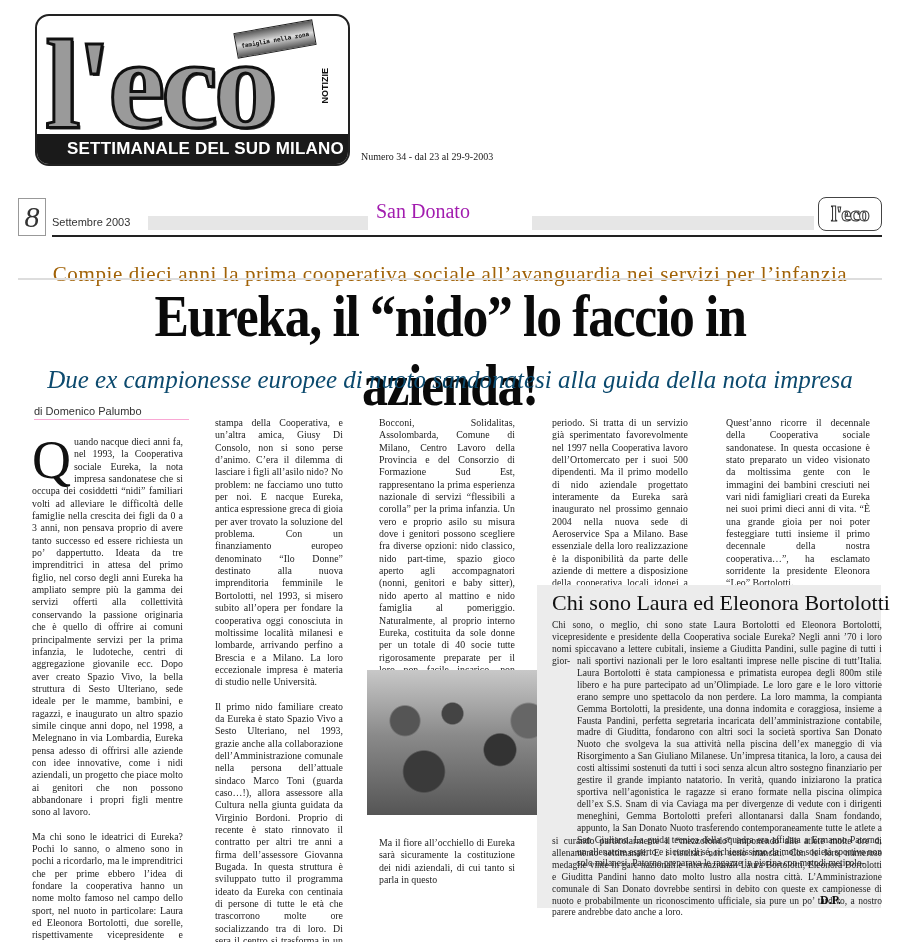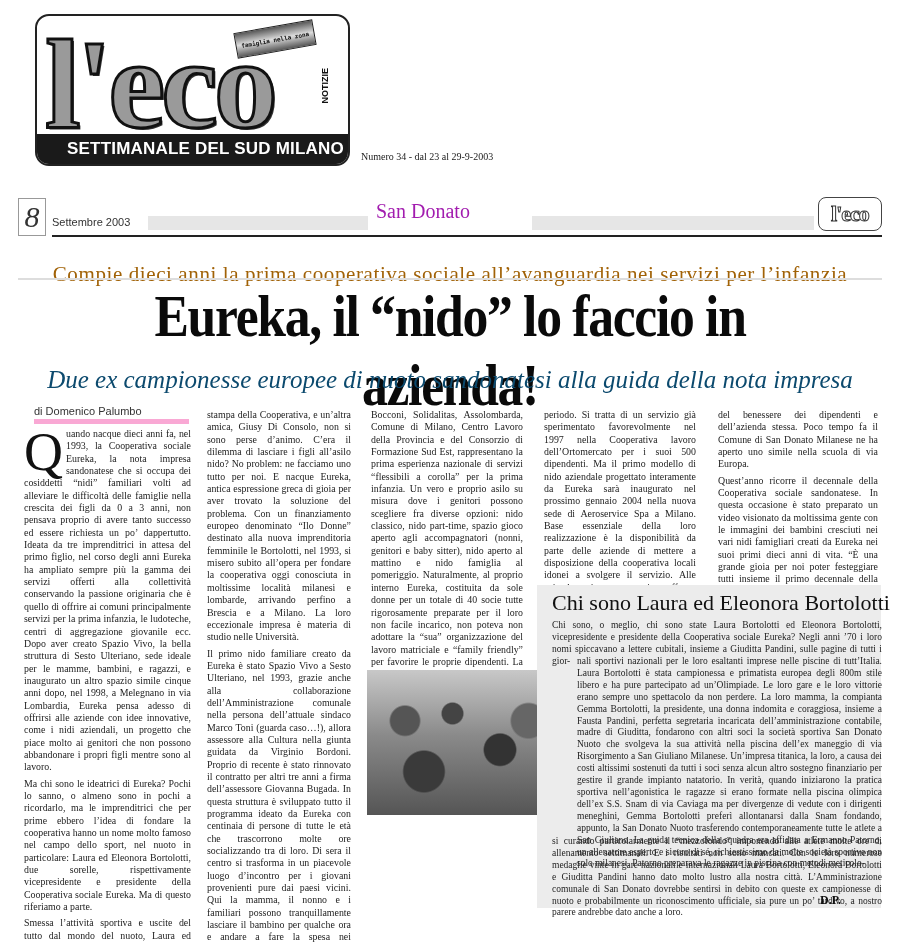--- a/index.html
+++ b/index.html
@@ -73,24 +73,24 @@
   .subhead {
     position: absolute; left: 18px; top: 366px; width: 864px; text-align: center;
     font-size: 25px; font-style: italic; color: #0c4a6e;
   }
 
   
   .col {
     position: absolute; font-size: 9.9px; line-height: 12.35px; text-align: justify; color: #222;
     hyphens: auto;
   }
-  .col p { margin: 4px; }
+  .col p { margin: 12px; }
   .byline {
     position: absolute; left: 34px; top: 405px; width: 155px; font-family: "Liberation Sans", sans-serif;
-    font-size: 11px; color: #333; border-bottom: 5px solid #f9a8d4; padding-bottom: 2px;
+    font-size: 11px; color: #333; border-bottom: 1px solid #f9a8d4; padding-bottom: 2px;
   }
   .dropcap {
     float: left; font-size: 54px; line-height: 44px; margin: 2px 3px 0 0; font-weight: normal; color: #111;
   }
 
   
   .photo {
     position: absolute; left: 367px; top: 670px; width: 190px; height: 145px;
     background:
       radial-gradient(circle at 20% 35%, #555 0 8%, transparent 9%),
@@ -152,28 +152,28 @@
 <div class="col" style="left:203px; top:405px; width:152px;">
   <p>stampa della Cooperativa, e un’altra amica, Giusy Di Consolo, non si sono perse d’animo. C’era il dilemma di lasciare i figli all’asilo nido? No problem: ne facciamo uno tutto per noi. E nacque Eureka, antica espressione greca di gioia per aver trovato la soluzione del problema. Con un finanziamento europeo denominato “Ilo Donne” destinato alla nuova imprenditoria femminile le Bortolotti, nel 1993, si misero subito all’opera per fondare la cooperativa oggi conosciuta in moltissime località milanesi e lombarde, arrivando perfino a Brescia e a Milano. La loro eccezionale impresa è materia di studio nelle Università.</p>
   <p>Il primo nido familiare creato da Eureka è stato Spazio Vivo a Sesto Ulteriano, nel 1993, grazie anche alla collaborazione dell’Amministrazione comunale nella persona dell’attuale sindaco Marco Toni (guarda caso…!), allora assessore alla Cultura nella giunta guidata da Virginio Bordoni. Proprio di recente è stato rinnovato il contratto per altri tre anni a firma dell’assessore Giovanna Bugada. In questa struttura è sviluppato tutto il programma ideato da Eureka con centinaia di persone di tutte le età che trascorrono molte ore socializzando tra di loro. Di sera il centro si trasforma in un piacevole luogo d’incontro per i giovani provenienti pure dai paesi vicini. Qui la mamma, il nonno e i familiari possono tranquillamente lasciare il bambino per qualche ora e andare a fare la spesa nei supermercati. Spazio Vivo è stato il primo progetto pilota creato dalla Cooperativa Eureka su indicazioni dell’Unione Europea e la supervisione di esperti specialisti appartenenti al mondo universitario. Il suo modello è richiesto da molti comuni italiani. Anche a Melegnano, come già detto, è stata realizzata una struttura uguale ottenendo grandi consensi. I nidi familiari integrati (come quello di Melegnano), realizzati in collaborazione con l’Istituto di Pedagogia dell’Università Statale di Milano, Sda</p>
 </div>
 
 <div class="col" style="left:367px; top:405px; width:160px;">
   <p>Bocconi, Solidalitas, Assolombarda, Comune di Milano, Centro Lavoro della Provincia e del Consorzio di Formazione Sud Est, rappresentano la prima esperienza nazionale di servizi “flessibili a corolla” per la prima infanzia. Un vero e proprio asilo su misura dove i genitori possono scegliere fra diverse opzioni: nido classico, nido part-time, spazio gioco aperto agli accompagnatori (nonni, genitori e baby sitter), nido aperto al mattino e nido famiglia al pomeriggio. Naturalmente, al proprio interno Eureka, costituita da sole donne per un totale di 40 socie tutte rigorosamente preparate per il loro non facile incarico, non poteva non adottare la “sua” organizzazione del lavoro matriciale e “family friendly” per favorire le proprie dipendenti. La cooperativa sandonatese ha la sede in via Di Vittorio (info tel. 02.55.60.74.20, h. 9.30/12.30, www.coopeureka.it) e può fregiarsi della Certificazione Qualità Iso 9001 ottenuta qualche tempo fa per il</p>
 </div>
 <div class="photo" title="Bambini che giocano in un nido Eureka"></div>
 <div class="col" style="left:367px; top:825px; width:160px;">
+  <p>Ma il fiore all’occhiello di Eureka sarà sicuramente la costituzione dei nidi aziendali, di cui tanto si parla in questo</p>
 </div>
 
 <div class="col" style="left:540px; top:405px; width:160px;">
   <p>periodo. Si tratta di un servizio già sperimentato favorevolmente nel 1997 nella Cooperativa lavoro dell’Ortomercato per i suoi 500 dipendenti. Ma il primo modello di nido aziendale progettato interamente da Eureka sarà inaugurato nel prossimo gennaio 2004 nella nuova sede di Aeroservice Spa a Milano. Base essenziale della loro realizzazione è la disponibilità da parte delle aziende di mettere a disposizione della cooperativa locali idonei a svolgere il servizio. Alle aziende insomma si offrono consulenze e servizi ad hoc con orari opportuni calibrati al meglio fra i tempi dei bimbi e i turni di lavoro dei genitori a vantaggio</p>
 </div>
 
 <div class="col" style="left:714px; top:405px; width:168px;">
-  <p>del benessere dei dipendenti e dell’azienda stessa. Poco tempo fa il Comune di San Donato Milanese ne ha aperto uno simile nella scuola di via Europa.</p>
   <p>Quest’anno ricorre il decennale della Cooperativa sociale sandonatese. In questa occasione è stato preparato un video visionato da moltissima gente con le immagini dei bambini cresciuti nei vari nidi famigliari creati da Eureka nei suoi primi dieci anni di vita. “È una grande gioia per noi poter festeggiare tutti insieme il primo decennale della nostra cooperativa…”, ha esclamato sorridente la presidente Eleonora “Leo” Bortolotti.</p>
 </div>
 
 <div class="sidebar"></div>
 <div class="sidebar-title">Chi sono Laura ed Eleonora Bortolotti</div>
 <div class="sidebar-text" style="left:545px; top:620px; width:330px;">Chi sono, o meglio, chi sono state Laura Bortolotti ed Eleonora Bortolotti, vicepresidente e presidente della Cooperativa sociale Eureka? Negli anni ’70 i loro nomi spiccavano a lettere cubitali, insieme a Giuditta Pandini, sulle pagine di tutti i gior-</div>
 <div class="sidebar-text" style="left:570px; top:656px; width:305px;">nali sportivi nazionali per le loro esaltanti imprese nelle piscine di tutt’Italia. Laura Bortolotti è stata campionessa e primatista europea degli 800m stile libero e ha pure partecipato ad un’Olimpiade. Le loro gare e le loro vittorie erano sempre uno spettacolo da non perdere. La loro mamma, la compianta Gemma Bortolotti, la presidente, una donna indomita e coraggiosa, insieme a Fausta Pandini, perfetta segretaria incaricata dell’amministrazione contabile, madre di Giuditta, fondarono con altri soci la società sportiva San Donato Nuoto che svolgeva la sua attività nella piscina dell’ex maneggio di via Risorgimento a San Giuliano Milanese. Un’impresa titanica, la loro, a causa dei costi altissimi sostenuti da tutti i soci senza alcun altro sostegno finanziario per gestire il grande impianto natatorio. In verità, quando iniziarono la pratica sportiva nell’agonistica le ragazze si erano formate nella piscina olimpica dell’ex S.S. Snam di via Caviaga ma per divergenze di vedute con i dirigenti meneghini, Gemma Bortolotti preferì allontanarsi dalla Snam fondando, appunto, la San Donato Nuoto trasferendo contemporaneamente tutte le atlete a San Giuliano. La guida tecnica della squadra era affidata a Ermanno Patorno, un allenatore esperto e sicuro di sé, richiestissimo da molte società sportive non solo milanesi. Patorno preparava le ragazze in piscina con metodi meticolo-</div>
 <div class="sidebar-text" style="left:545px; top:836px; width:330px;">si curando particolarmente il “mezzofondo” imponendo alle atlete molte ore di allenamento settimanali. E i risultati non sono mancati. Con le loro numerose medaglie vinte in gare nazionali e internazionali Laura Bortolotti, Eleonora Bortolotti e Giuditta Pandini hanno dato molto lustro alla nostra città. L’Amministrazione comunale di San Donato dovrebbe sentirsi in debito con queste ex campionesse di nuoto e probabilmente un riconoscimento ufficiale, sia pure un po’ tardivo, a nostro parere andrebbe dato anche a loro.</div>
 <div class="sidebar-sign">D.P.</div>
 

